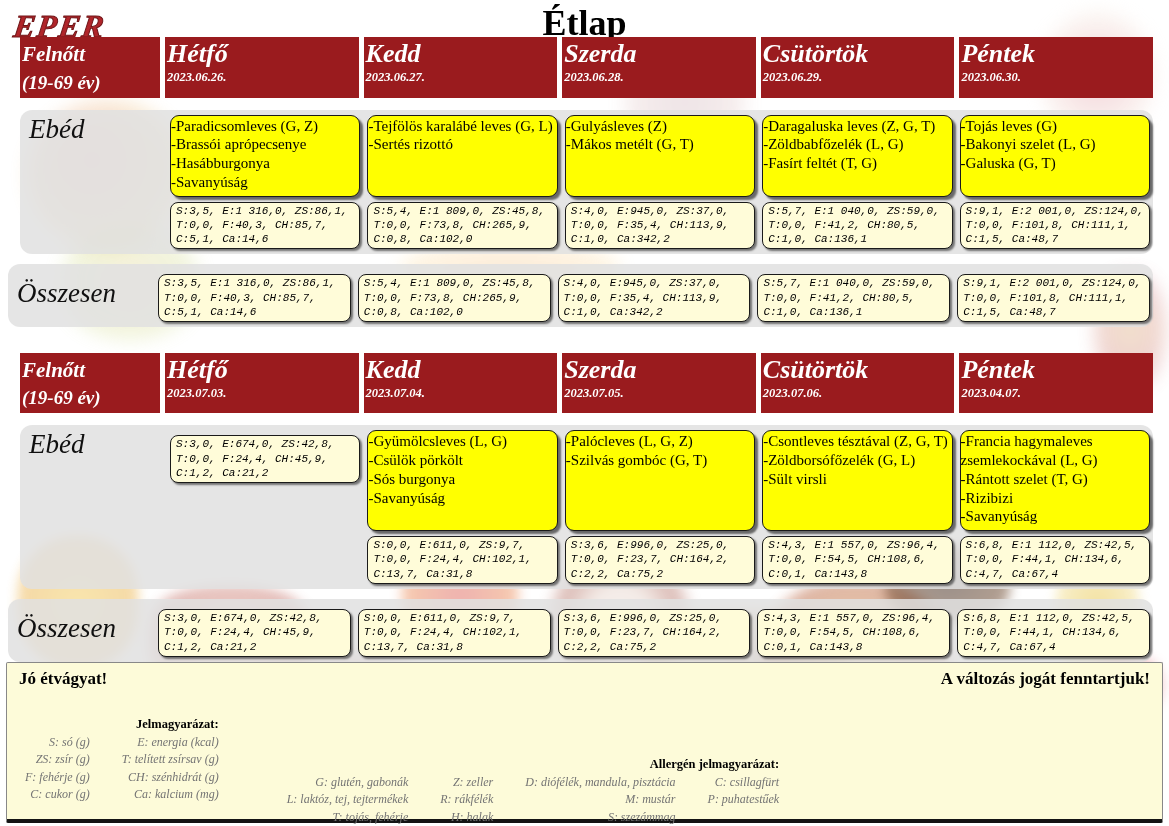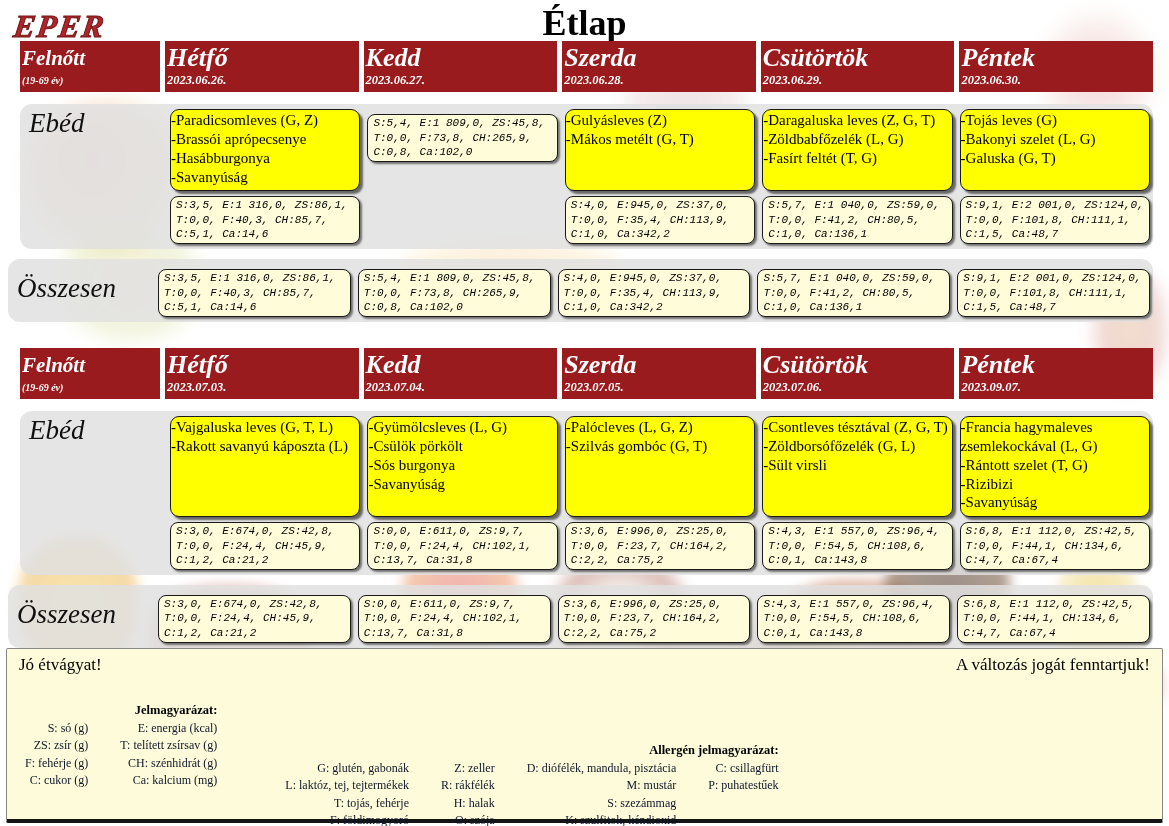--- a/index.html
+++ b/index.html
@@ -33,46 +33,46 @@
          font-size:36px;font-weight:bold;color:#000;}
 
   
   .wgrid{position:relative;z-index:1;display:grid;grid-template-columns:140px repeat(5,1fr);
          column-gap:7px;margin:0 16px 0 20px;}
   .header-row{column-gap:5px;}
   .hcell{background:var(--header_red,#9a1b1e);color:#fff;text-align:left;padding:3px 2px 4px;}
   .hcell .day{font-size:26px;font-weight:bold;font-style:italic;line-height:1.05;}
   .hcell .date{font-size:12.5px;font-weight:bold;font-style:italic;margin-top:2px;}
   .hcell.corner .day{font-size:21px;padding-top:3px;}
-  .hcell.corner .date{font-size:10px;margin-top:6px;}
+  .hcell.corner .date{font-size:19px;margin-top:6px;}
 
   .row{background:rgba(224,224,224,.85);border-radius:12px;padding:5px 3px;margin-top:12px;}
   .row-label{font-style:italic;font-size:27px;color:#101010;padding-left:6px;line-height:1.1;}
   .total-row{margin-top:10px;align-items:center;margin-left:8px;}
   .total-row .row-label{padding-bottom:4px;}
   .day-cell{display:flex;flex-direction:column;}
   .menu-card{flex:1;background:var(--card_yellow,#ffff00);border:1px solid #1a1a1a;border-radius:9px;
              box-shadow:3px 3px 2px rgba(0,0,0,.55);padding:1px 0 4px;white-space:pre-line;
              font-size:15px;line-height:1.25;color:#000;}
   .nutri{margin-top:5px;background:var(--strip_cream,#fffcd9);border:1px solid #1a1a1a;border-radius:8px;
          box-shadow:2px 2px 2px rgba(0,0,0,.5);padding:1px 5px 2px;font-style:italic;
          font-size:11px;line-height:1.3;color:#000;min-height:28px;font-family:Liberation Mono, monospace;}
   .week2{margin-top:26px;}
   .food-spacer{flex:1;}
 
   
   .footer-panel{position:relative;z-index:1;margin:0 6px 3px;background:var(--footer_cream,#fdfbd9);
                 border:1px solid #888;border-bottom:4px solid #141414;border-radius:2px;
                 padding:6px 12px 8px;min-height:108px;}
-  .footer-top{display:flex;justify-content:space-between;font-weight:normal;font-size:17px;color:#000;}
+  .footer-top{display:flex;justify-content:space-between;font-weight:bold;font-size:17px;color:#000;}
   .legend{display:flex;margin-top:28px;align-items:flex-start;text-align:right;}
   .legend-title{font-weight:bold;font-size:12.5px;margin-bottom:2px;color:#000;}
   .legend-cols{display:flex;gap:26px;}
-  .legend-col{white-space:pre-line;font-size:12px;line-height:1.45;
-              color:#0f172a;padding-left:6px;}
+  .legend-col{white-space:pre-line;font-style:italic;font-size:12px;line-height:1.45;
+              color:#737373;padding-left:6px;}
   .legend-allergen{margin-left:62px;margin-top:40px;}
 </style>
 </head>
 <body>
 
 <div class="page">
 
   <div class="blob b-apples"></div>
   <div class="blob b-pears"></div>
   <div class="blob b-grapes"></div>
@@ -126,20 +126,22 @@
     <div class="wgrid row">
       <div class="row-label">Ebéd</div>
       <div class="day-cell">
         <div class="menu-card">-Paradicsomleves (G, Z)
 -Brassói aprópecsenye
 -Hasábburgonya
 -Savanyúság</div>
         <div class="nutri">S:3,5, E:1 316,0, ZS:86,1, T:0,0, F:40,3, CH:85,7, C:5,1, Ca:14,6</div>
       </div>
       <div class="day-cell">
+        <div class="menu-card">-Tejfölös karalábé leves  (G, L)
+-Sertés rizottó</div>
         <div class="nutri">S:5,4, E:1 809,0, ZS:45,8, T:0,0, F:73,8, CH:265,9, C:0,8, Ca:102,0</div>
       </div>
       <div class="day-cell">
         <div class="menu-card">-Gulyásleves (Z)
 -Mákos metélt (G, T)</div>
         <div class="nutri">S:4,0, E:945,0, ZS:37,0, T:0,0, F:35,4, CH:113,9, C:1,0, Ca:342,2</div>
       </div>
       <div class="day-cell">
         <div class="menu-card">-Daragaluska leves (Z, G, T)
 -Zöldbabfőzelék (L, G)
@@ -191,29 +193,27 @@
       <div class="hcell">
         <div class="day">Szerda</div>
         <div class="date">2023.07.05.</div>
       </div>
       <div class="hcell">
         <div class="day">Csütörtök</div>
         <div class="date">2023.07.06.</div>
       </div>
       <div class="hcell">
         <div class="day">Péntek</div>
-        <div class="date">2023.09.07.</div>
+        <div class="date">2023.04.07.</div>
       </div>
     </div>
 
     <div class="wgrid row">
       <div class="row-label">Ebéd</div>
       <div class="day-cell">
-        <div class="menu-card">-Vajgaluska leves (G, T, L)
--Rakott savanyú káposzta (L)</div>
         <div class="nutri">S:3,0, E:674,0, ZS:42,8, T:0,0, F:24,4, CH:45,9, C:1,2, Ca:21,2</div>
       </div>
       <div class="day-cell">
         <div class="menu-card">-Gyümölcsleves (L, G)
 -Csülök pörkölt
 -Sós burgonya
 -Savanyúság</div>
         <div class="nutri">S:0,0, E:611,0, ZS:9,7, T:0,0, F:24,4, CH:102,1, C:13,7, Ca:31,8</div>
       </div>
       <div class="day-cell">

